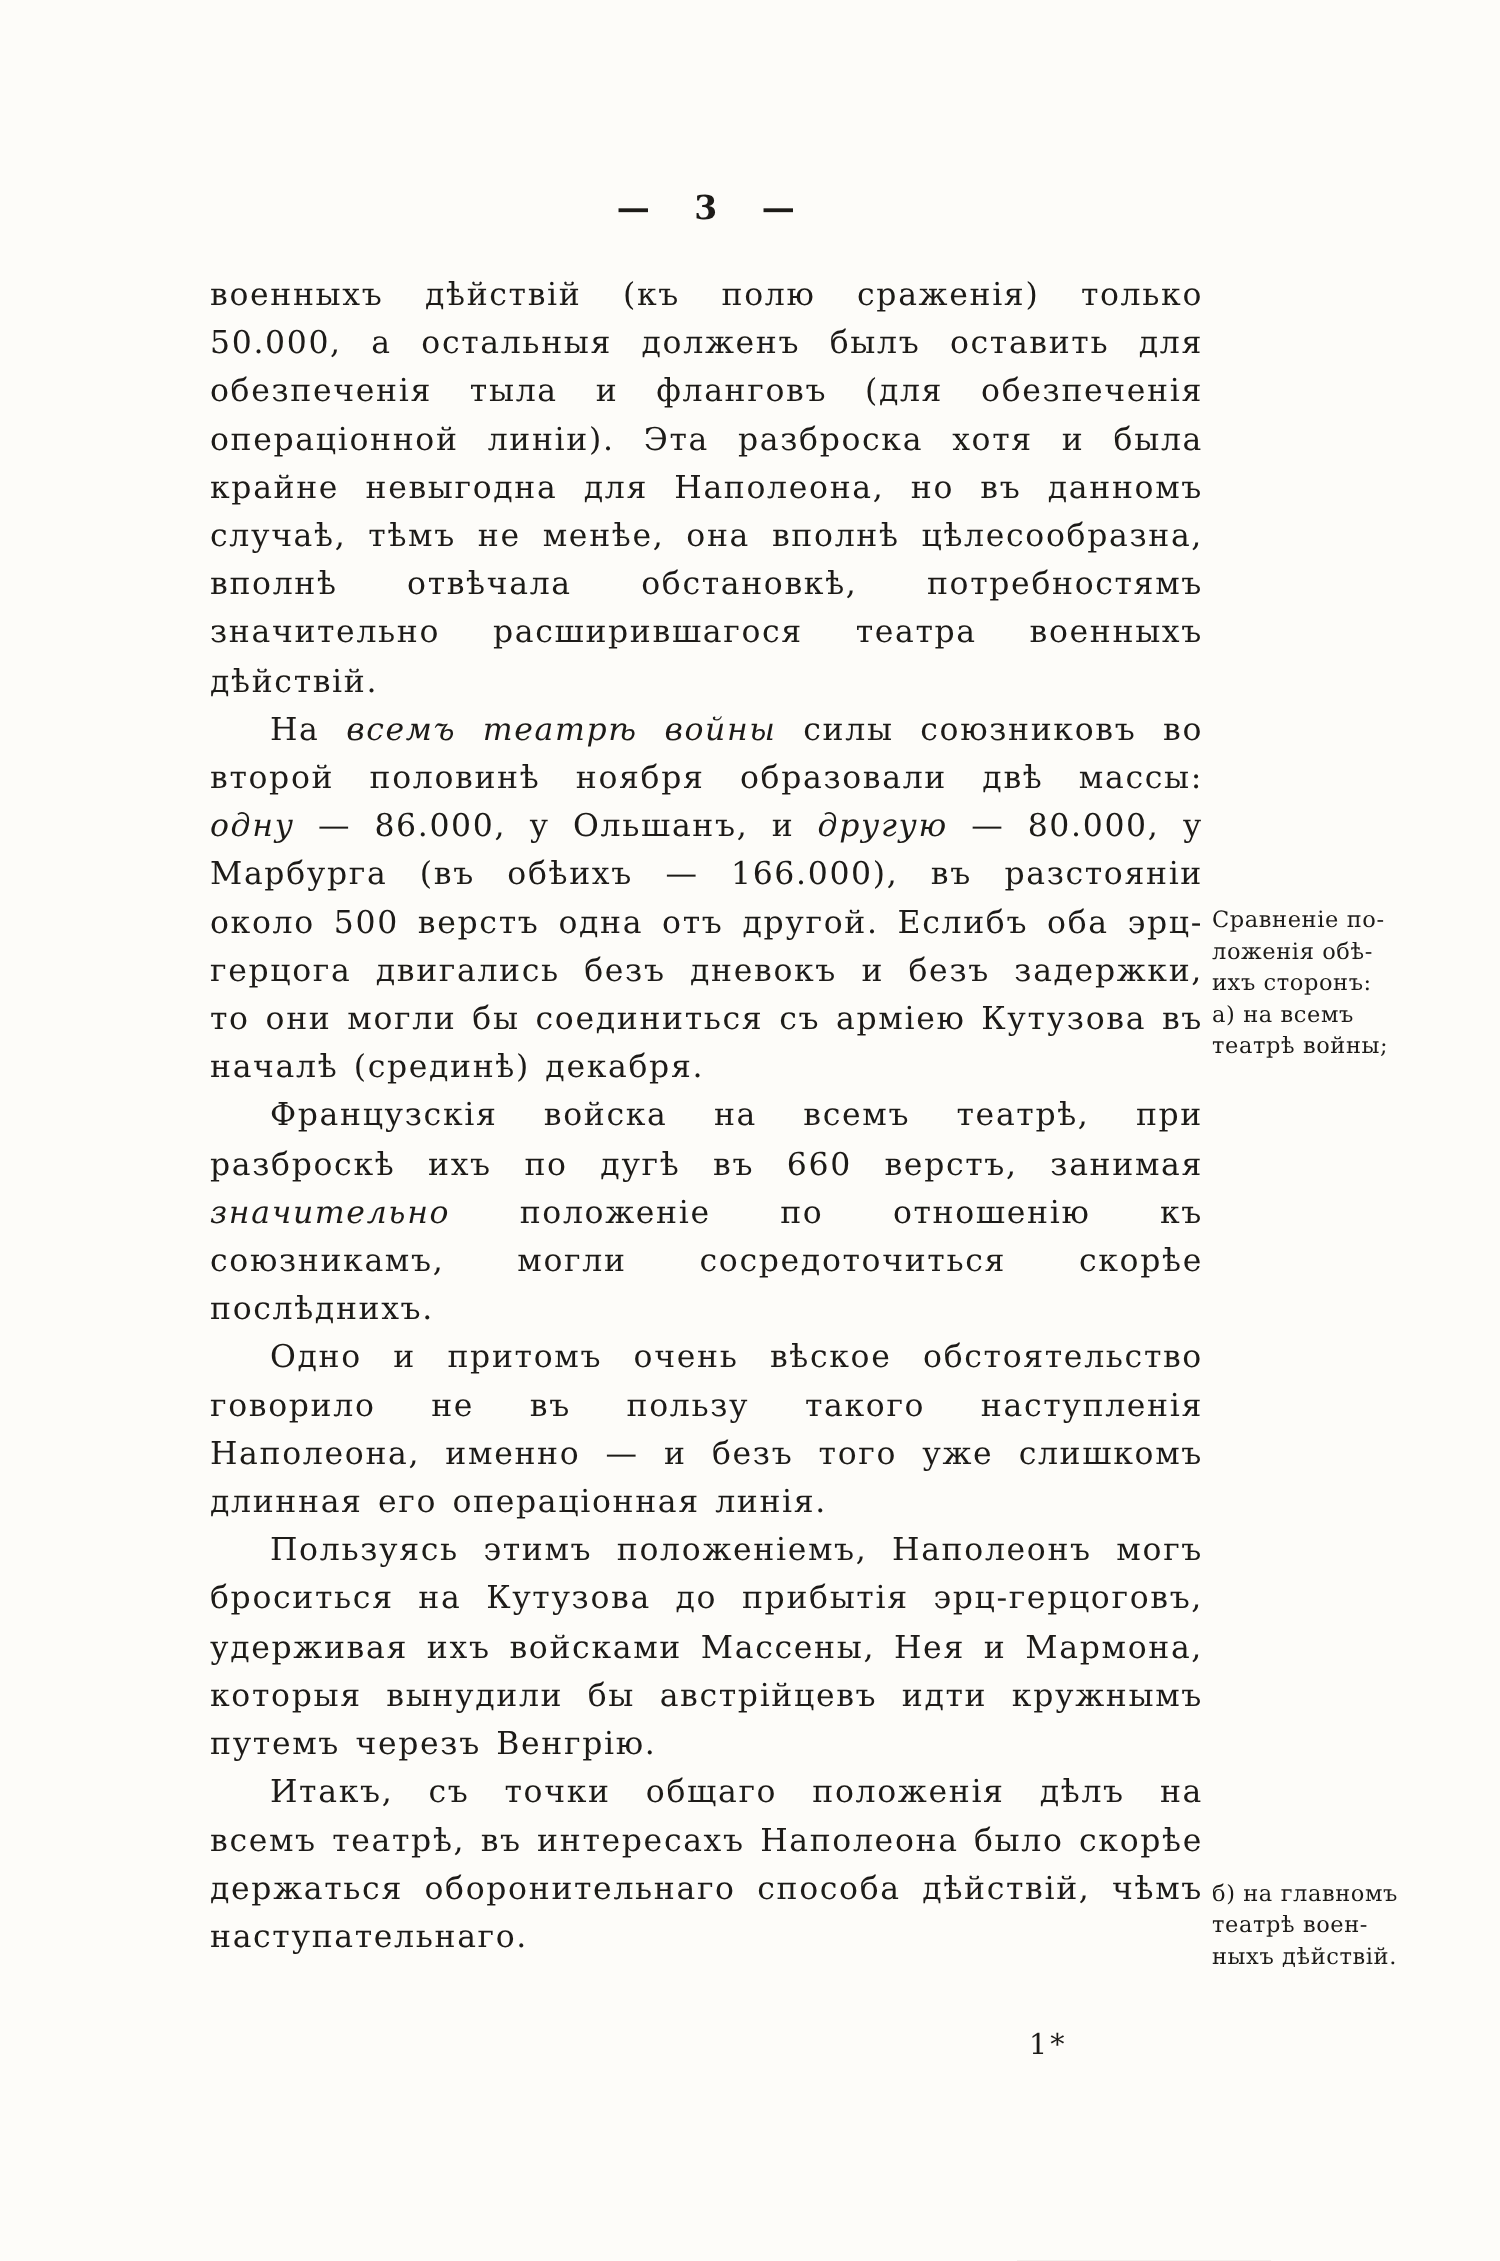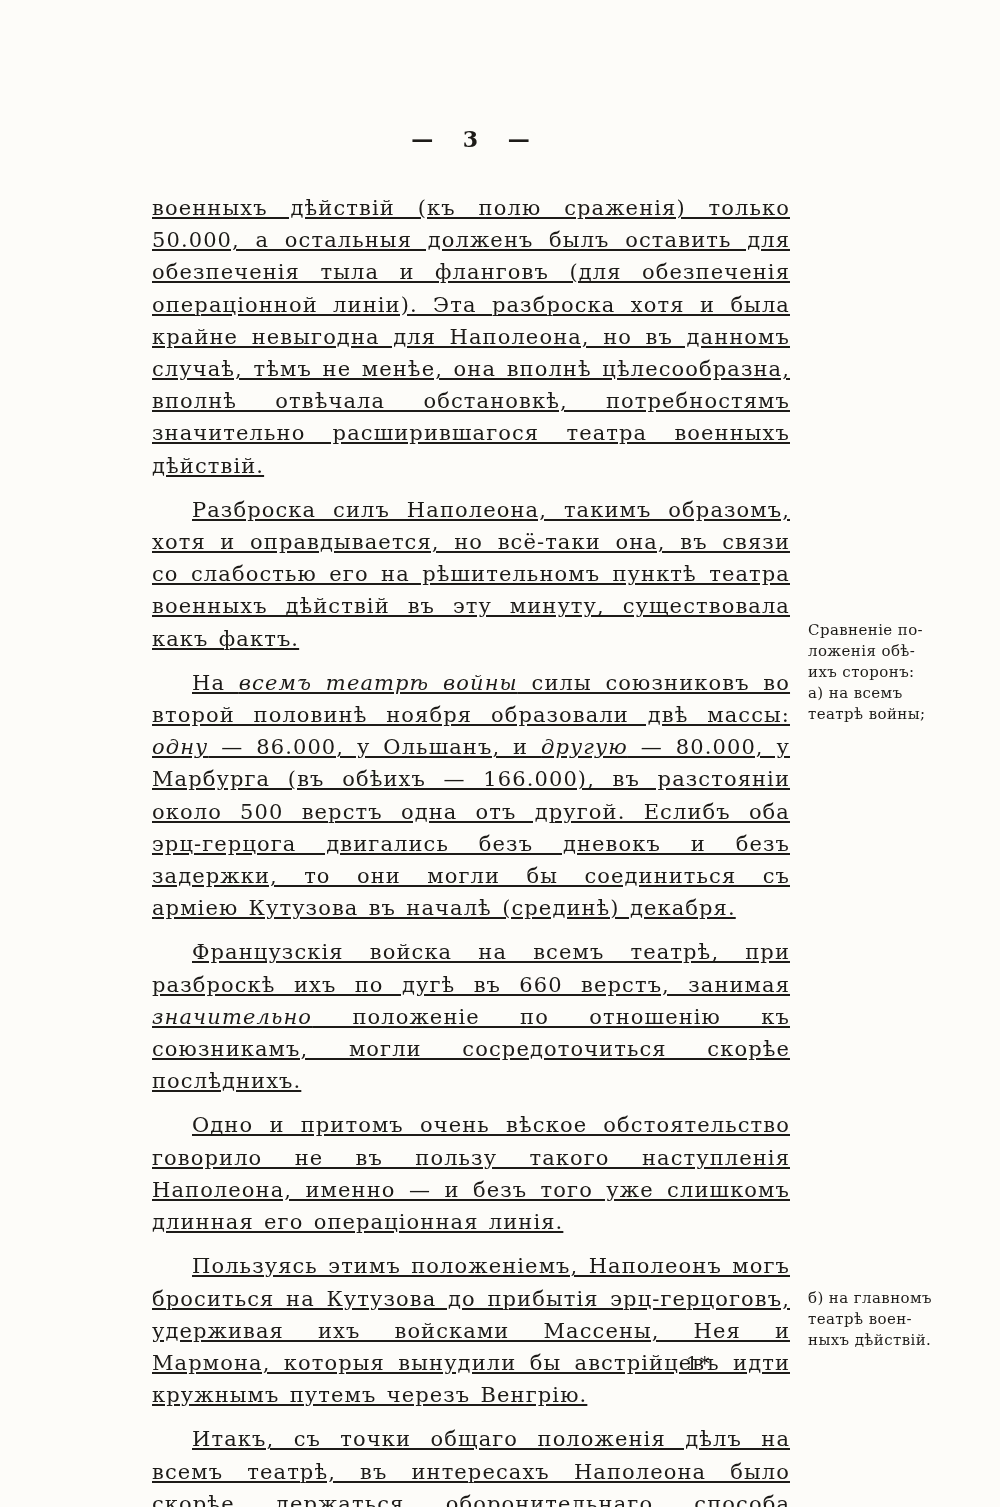--- a/index.html
+++ b/index.html
@@ -33,60 +33,58 @@
     top: 180px;
     left: 140px;
     width: 662px;
     font-size: 21px;
     line-height: 32.2px;
     text-align: justify;
     letter-spacing: 1.1px;
     word-spacing: 2.5px;
   }
   .para {
-    margin: 12px;
+    margin: 0;
     padding: 0;
-    text-decoration: underline;
   }
   .para.indent {
     text-indent: 40px;
   }
   .it {
     font-style: italic;
   }
   .margin-note {
     position: absolute;
     left: 808px;
     width: 145px;
     font-size: 15px;
     line-height: 21px;
     white-space: pre-line;
     letter-spacing: 0.4px;
     text-align: left;
   }
-  .note-a { top: 620px; }
-  .note-b { top: 1288px; }
+  .note-a { top: 603px; }
+  .note-b { top: 1252px; }
   .signature-mark {
     position: absolute;
     top: 1352px;
     left: 686px;
     font-size: 19px;
     letter-spacing: 2px;
   }
 </style>
 </head>
 <body>
 
 <div class="page">
 
   <div class="page-number">— 3 —</div>
 
   <div class="text-block" id="paragraphs">
       <p class="para"><span>военныхъ дѣйствій (къ полю сраженія) только 50.000, а остальныя долженъ былъ оставить для обезпеченія тыла и фланговъ (для обезпеченія операціонной линіи). Эта разброска хотя и была крайне невыгодна для Наполеона, но въ данномъ случаѣ, тѣмъ не менѣе, она вполнѣ цѣлесообразна, вполнѣ отвѣчала обстановкѣ, потребностямъ значительно расширившагося театра военныхъ дѣйствій.</span></p>
-      <p class="para indent"><span>Разброска силъ Наполеона, такимъ образомъ, хотя и оправдывается, но всё-таки она, въ связи со слабостью его на рѣшительномъ пунктѣ театра военныхъ дѣйствій въ эту минуту, существовала какъ фактъ.</span></p>
       <p class="para indent"><span>На </span><span class="it">всемъ театрѣ войны</span><span> силы союзниковъ во второй половинѣ ноября образовали двѣ массы: </span><span class="it">одну</span><span> — 86.000, у Ольшанъ, и </span><span class="it">другую</span><span> — 80.000, у Марбурга (въ обѣихъ — 166.000), въ разстояніи около 500 верстъ одна отъ другой. Еслибъ оба эрц-герцога двигались безъ дневокъ и безъ задержки, то они могли бы соединиться съ арміею Кутузова въ началѣ (срединѣ) декабря.</span></p>
       <p class="para indent"><span>Французскія войска на всемъ театрѣ, при разброскѣ ихъ по дугѣ въ 660 верстъ, занимая </span><span class="it">значительно</span><span> положеніе по отношенію къ союзникамъ, могли сосредоточиться скорѣе послѣднихъ.</span></p>
       <p class="para indent"><span>Одно и притомъ очень вѣское обстоятельство говорило не въ пользу такого наступленія Наполеона, именно — и безъ того уже слишкомъ длинная его операціонная линія.</span></p>
       <p class="para indent"><span>Пользуясь этимъ положеніемъ, Наполеонъ могъ броситься на Кутузова до прибытія эрц-герцоговъ, удерживая ихъ войсками Массены, Нея и Мармона, которыя вынудили бы австрійцевъ идти кружнымъ путемъ черезъ Венгрію.</span></p>
       <p class="para indent"><span>Итакъ, съ точки общаго положенія дѣлъ на всемъ театрѣ, въ интересахъ Наполеона было скорѣе держаться оборонительнаго способа дѣйствій, чѣмъ наступательнаго.</span></p>
     </div>
 
   <div class="margin-note note-a">Сравненіе по-
 ложенія обѣ-
 ихъ сторонъ:

